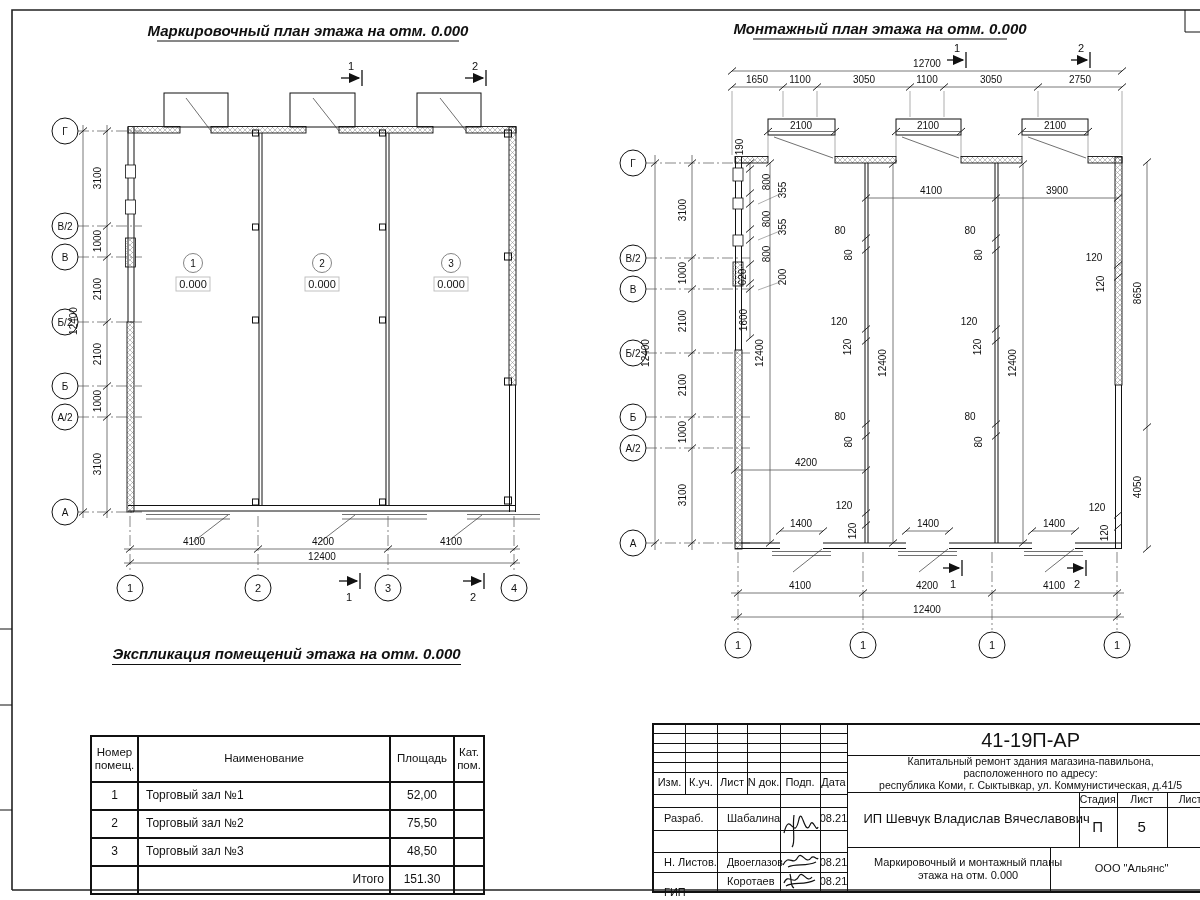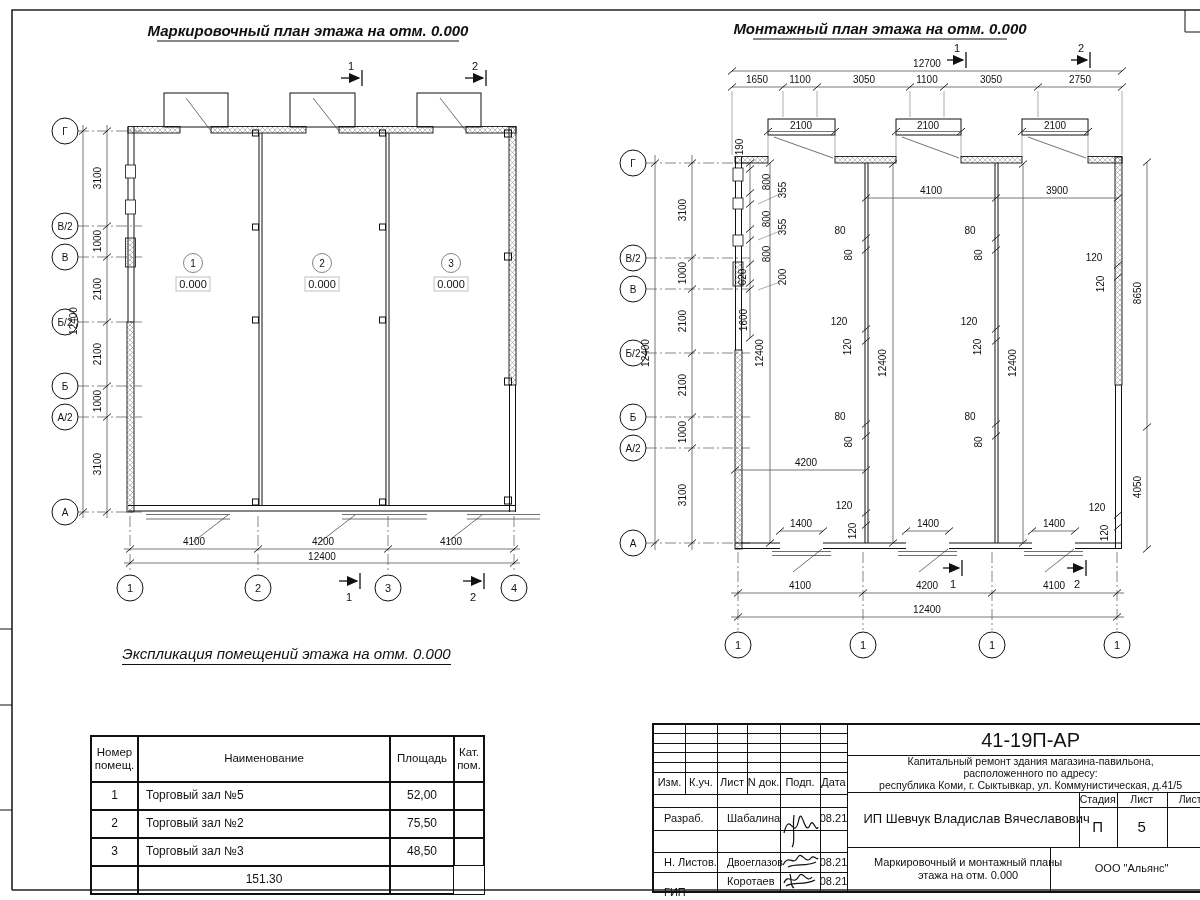--- a/index.html
+++ b/index.html
@@ -18,21 +18,21 @@
   .dim{stroke:#555;stroke-width:0.8;fill:none}
   .ext{stroke:#777;stroke-width:0.6;fill:none}
   .ax{stroke:#555;stroke-width:0.7;stroke-dasharray:11 3 2 3;fill:none}
   .bubc{fill:#fff;stroke:#111;stroke-width:1}
   .roomc{fill:#fff;stroke:#777;stroke-width:0.9}
   .lvl{fill:#fff;stroke:#bbb;stroke-width:0.9}
   .sec{stroke:#111;stroke-width:1.3;fill:none}
   .fr{stroke:#222;stroke-width:1.6;fill:none}
   
   .abs{position:absolute}
-  .expl-title{left:90px;top:645px;width:393px;text-align:center;font-size:15px;font-weight:normal;font-style:italic}
+  .expl-title{left:90px;top:645px;width:393px;text-align:center;font-size:15px;font-weight:bold;font-style:italic}
   .expl-title span{border-bottom:1.5px solid #111;padding-bottom:2px}
   .expl{left:90px;top:735px;display:grid;grid-template-columns:47px 252px 64px 30px;grid-template-rows:46px 28px 28px 28px 28px;border:1.6px solid #111}
   .expl .c{border:0.8px solid #111;display:flex;align-items:center;justify-content:center;font-size:12px;line-height:1.15}
   .expl .hd{font-size:11.5px;text-align:center}
   .expl .nm{justify-content:flex-start;padding-left:7px}
   .expl .tot{justify-content:flex-end;padding-right:5px}
   .tbk{left:652px;top:723px;width:560px;height:166px;border-top:2px solid #111;border-left:2px solid #111;border-bottom:2px solid #111;font-size:11px}
   .tbk .vl{position:absolute;width:1.2px;background:#111}
   .tbk .hl{position:absolute;height:1.2px;background:#111}
   .tbk .cell{position:absolute;display:flex;align-items:center;justify-content:center;text-align:center;line-height:1.15}
@@ -520,35 +520,36 @@
 
 <div class="abs expl-title"><span>Экспликация помещений этажа на отм. 0.000</span></div>
 
 <div class="abs expl">
   <div class="c hd">Номер помещ.</div>
   <div class="c hd">Наименование</div>
   <div class="c hd">Площадь</div>
   <div class="c hd">Кат. пом.</div>
 
   <div class="c">1</div>
-  <div class="c nm">Торговый зал №5</div>
+  <div class="c nm">Торговый зал №1</div>
   <div class="c">52,00</div>
   <div class="c"></div>
 
   <div class="c">2</div>
   <div class="c nm">Торговый зал №2</div>
   <div class="c">75,50</div>
   <div class="c"></div>
 
   <div class="c">3</div>
   <div class="c nm">Торговый зал №3</div>
   <div class="c">48,50</div>
   <div class="c"></div>
 
   <div class="c"></div>
+  <div class="c tot">Итого</div>
   <div class="c">151.30</div>
   <div class="c"></div>
 </div>
 
 <div class="abs tbk">
 
   <div class="hl" style="left:0;top:8px;width:193px"></div>
   <div class="hl" style="left:0;top:17.5px;width:193px"></div>
   <div class="hl" style="left:0;top:27px;width:193px"></div>
   <div class="hl" style="left:0;top:36.5px;width:193px"></div>

